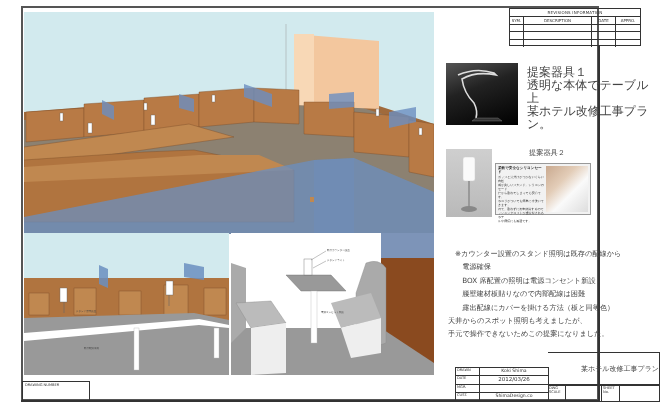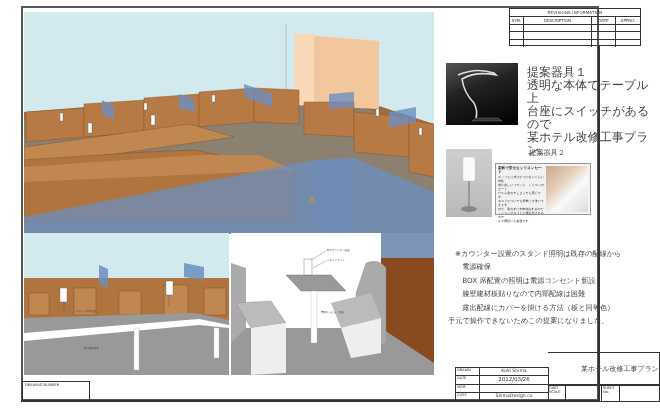--- a/index.html
+++ b/index.html
@@ -182,21 +182,20 @@
 
 <div class="prod1-img">
   <svg width="72" height="62" viewBox="0 0 72 62">
     <path d="M12,12 Q30,4 48,10 L50,12 Q30,8 16,16 Q18,30 28,40 Q32,48 30,55" fill="none" stroke="#ddd" stroke-width="1.6"></path>
     <path d="M30,55 L52,55 L56,58 L26,58 Z" fill="#333" stroke="#888" stroke-width="0.4"></path>
   </svg>
 </div>
 <div class="prod-text" style="left:527px;top:66px">
   <div>提案器具１</div>
   <div>透明な本体でテーブル上</div>
-  <div>台座にスイッチがあるので</div>
   <div>某ホテル改修工事プラン。</div>
 </div>
 
 <div class="prod2-label">提案器具２</div>
 <div class="prod2-img">
   <svg width="46" height="68" viewBox="0 0 46 68">
     <rect x="17" y="8" width="12" height="24" rx="2" fill="#fafafa" stroke="#ccc" stroke-width="0.5"></rect>
     <rect x="22" y="32" width="2" height="26" fill="#999"></rect>
     <ellipse cx="23" cy="60" rx="8" ry="3" fill="#888"></ellipse>
   </svg>
@@ -214,20 +213,21 @@
   </div>
   <div class="photo"></div>
 </div>
 
 <div class="notes">
   <div>※カウンター設置のスタンド照明は既存の配線から</div>
   <div>　電源確保</div>
   <div>　BOX 席配置の照明は電源コンセント新設</div>
   <div>　腰壁建材板貼りなので内部配線は困難</div>
   <div>　露出配線にカバーを掛ける方法（板と同等色）</div>
+  <div style="margin-left:-7px">天井からのスポット照明も考えましたが、</div>
   <div style="margin-left:-7px">手元で操作できないためこの提案になりました。</div>
 </div>
 
 <div class="tb" style="width:94px">
   <div class="lbl" style="top:0;height:8px;border-bottom:1px solid #333">DRAWN</div>
   <div class="val" style="top:0;height:8px;width:68px;border-bottom:1px solid #333;border-right:none">Koki Shima</div>
   <div class="lbl" style="top:8px;height:9px;border-bottom:1px solid #333">DATE</div>
   <div class="val" style="top:8px;height:9px;width:68px;border-bottom:1px solid #333;border-right:none;font-size:5.5px">2012/03/26</div>
   <div class="lbl" style="top:17px;height:8px;border-bottom:1px solid #333">MGR.</div>
   <div class="val" style="top:17px;height:8px;width:68px;border-bottom:1px solid #333;border-right:none"></div>

